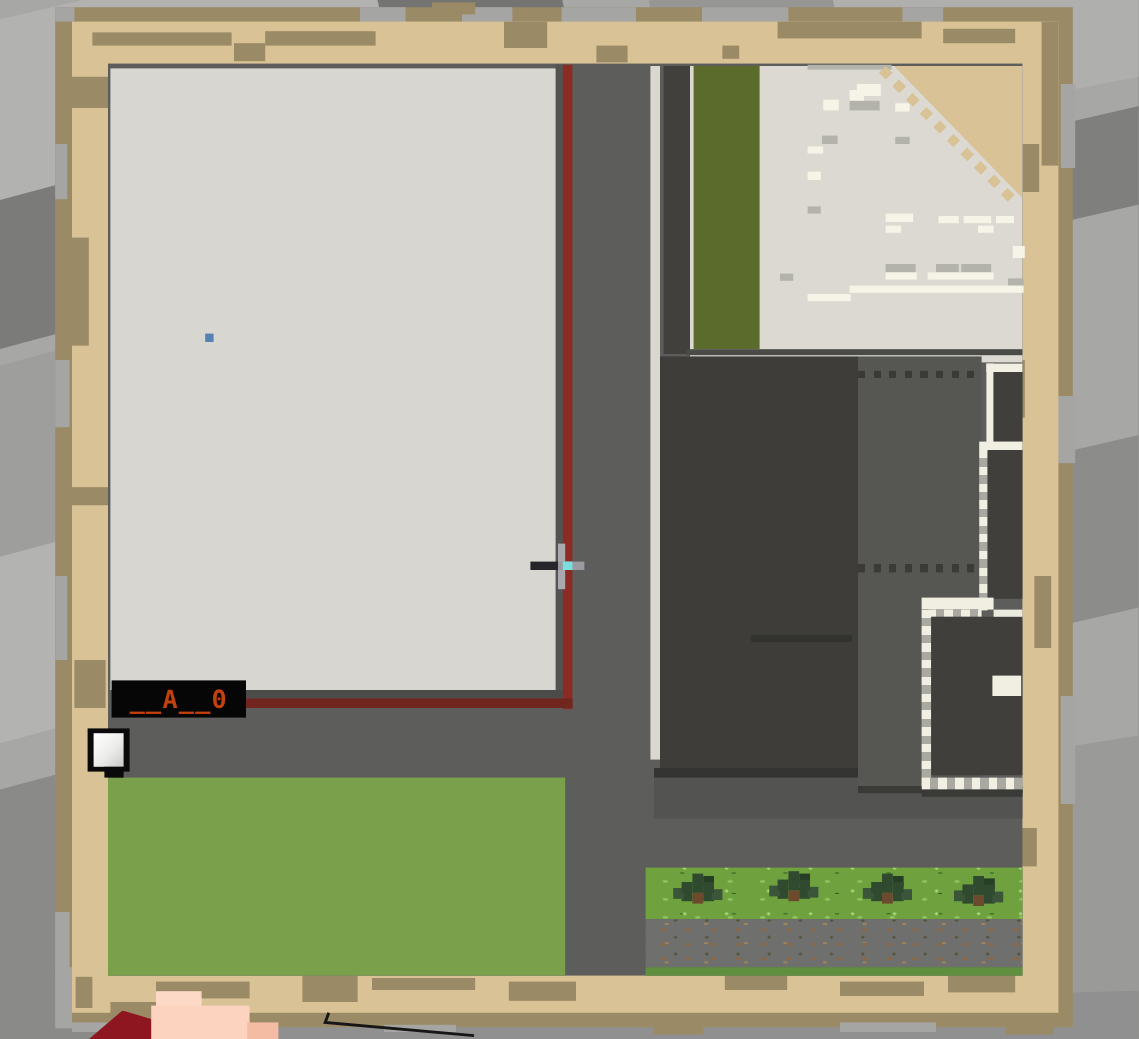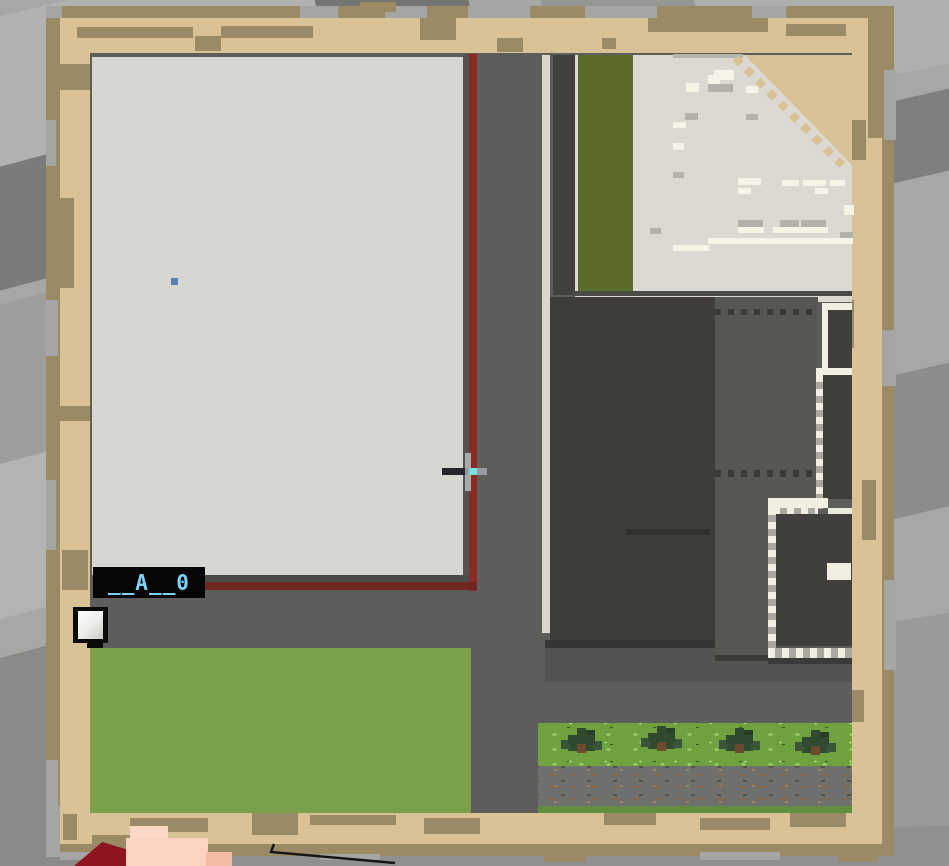--- a/index.html
+++ b/index.html
@@ -25,21 +25,21 @@
   .gravel-speckle{position:absolute;inset:0;
     background-image:radial-gradient(#8a6847 2.2px,rgba(0,0,0,0) 2.3px),
                      radial-gradient(#55553f 1.8px,rgba(0,0,0,0) 1.9px),
                      radial-gradient(#a08457 1.8px,rgba(0,0,0,0) 1.9px);
     background-size:21px 12px,26px 14px,33px 16px;
     background-position:4px 3px,12px 8px,1px 12px;}
   .tree{position:absolute;width:9px;height:9px;background:#2f4a2e;
     box-shadow:9px 0 0 #2f4a2e,18px 0 0 #2f4a2e,-7px 5px 0 #3a553a,9px -7px 0 #2f4a2e,
                18px -5px 0 #263d26,25px 6px 0 #3a553a,9px 9px 0 #6b4a2e,0 7px 0 #2f4a2e,
                18px 7px 0 #2f4a2e;}
-  .label-text{color:#7dd3fc;font-weight:bold;font-size:21px;letter-spacing:1px;
+  .label-text{color:#c2410c;font-weight:bold;font-size:21px;letter-spacing:1px;
               line-height:26px;display:block;text-align:center;}
 </style>
 </head>
 <body>
 
 <div class="stage">
 
   <div>
     <div class="a rot" style="left:-30px;top:-30px;width:480px;height:190px;background:#b2b2b0;transform:rotate(-13deg);"></div>
     <div class="a rot" style="left:320px;top:-20px;width:150px;height:70px;background:#747472;transform:rotate(-13deg);"></div>

